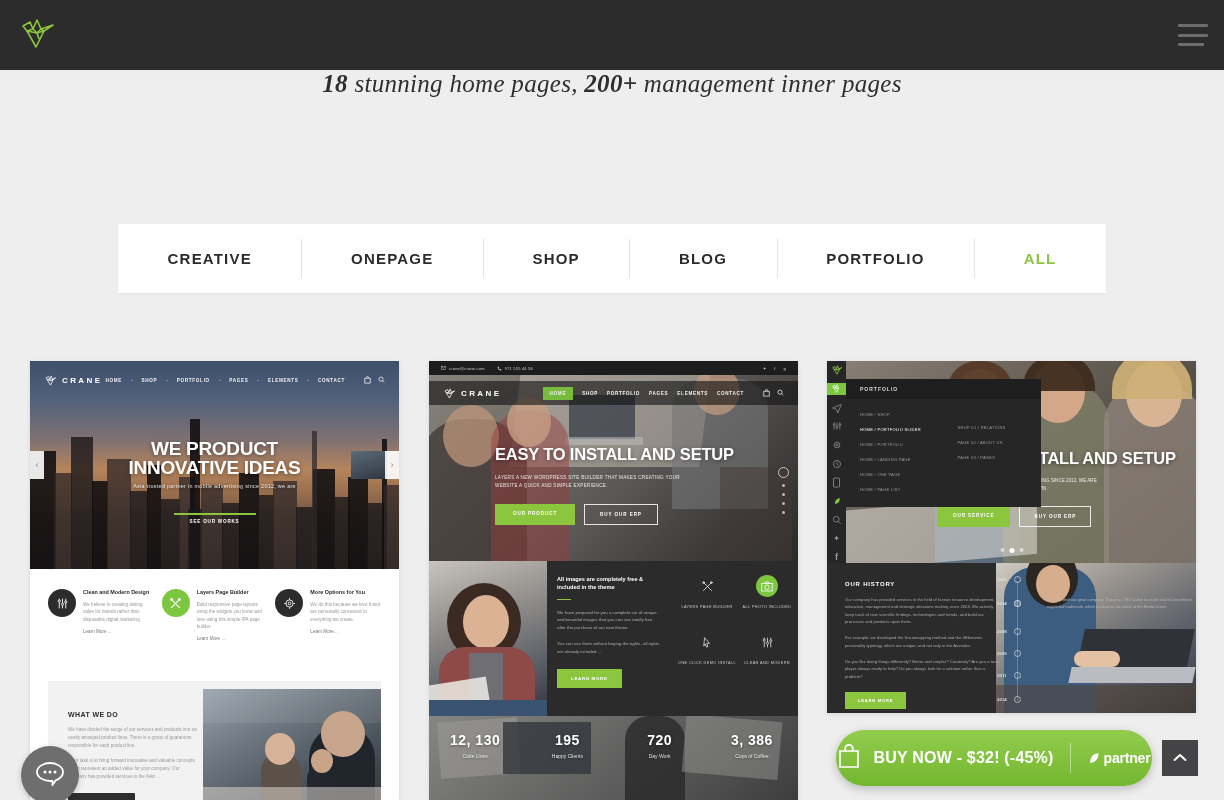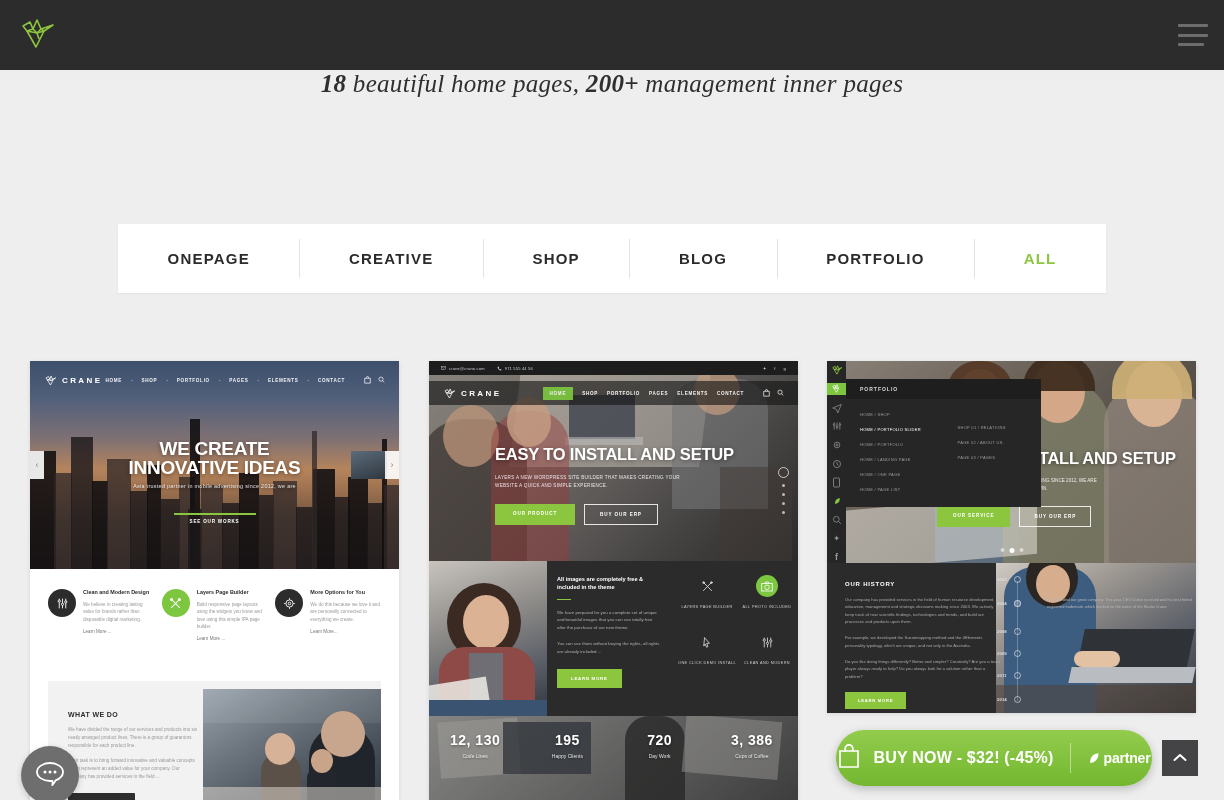--- a/index.html
+++ b/index.html
@@ -318,27 +318,27 @@
   </div>
   <div class="burger">
     <span></span>
     <span></span>
     <span></span>
   </div>
 </div>
 
 <div class="hero">
   <div class="hero-sub">
-    <b>18</b><span> beautiful home pages, </span><b>200+</b><span> management inner pages</span>
+    <b>18</b><span> stunning home pages, </span><b>200+</b><span> management inner pages</span>
   </div>
 </div>
 
 <div class="filters">
+  <div class="filter-item">CREATIVE</div>
   <div class="filter-item">ONEPAGE</div>
-  <div class="filter-item">CREATIVE</div>
   <div class="filter-item">SHOP</div>
   <div class="filter-item">BLOG</div>
   <div class="filter-item">PORTFOLIO</div>
   <div class="filter-item active">ALL</div>
 </div>
 
 <div class="grid">
 
   <div class="card" id="card1">
     <div class="hero-photo" style="height:208px">
@@ -399,21 +399,21 @@
               <path d="M3.5 3.2V2a1.5 1.5 0 013 0v1.2" fill="none" stroke="#fff" stroke-width="1"></path>
             </svg>
             <svg width="7" height="8" viewBox="0 0 10 11">
               <circle cx="4.3" cy="4.3" r="3" fill="none" stroke="#fff" stroke-width="1"></circle>
               <path d="M6.6 6.6L9 9" stroke="#fff" stroke-width="1"></path>
             </svg>
           </span>
         </div>
       </div>
 
-      <div class="cap-title" style="top:78px;font-size:19px;letter-spacing:-.3px;line-height:1.05">WE CREATE</div>
+      <div class="cap-title" style="top:78px;font-size:19px;letter-spacing:-.3px;line-height:1.05">WE PRODUCT</div>
       <div class="cap-title" style="top:97px;font-size:19px;letter-spacing:-.3px;line-height:1.05">INNOVATIVE IDEAS</div>
       <div class="cap-sub" style="top:122px">Asia trusted partner in mobile advertising since 2012, we are</div>
       <div style="position:absolute;top:140px;width:100%;text-align:center">
         <span style="display:inline-block;width:82px;height:2px;background:#8cc63e"></span>
       </div>
       <div style="position:absolute;top:148px;width:100%;text-align:center">
         <span style="color:#fff;font-size:4.6px;font-weight:bold;letter-spacing:.8px">SEE OUR WORKS</span>
       </div>
 
       <div class="slider-arrow" style="left:0;top:90px">‹</div>

